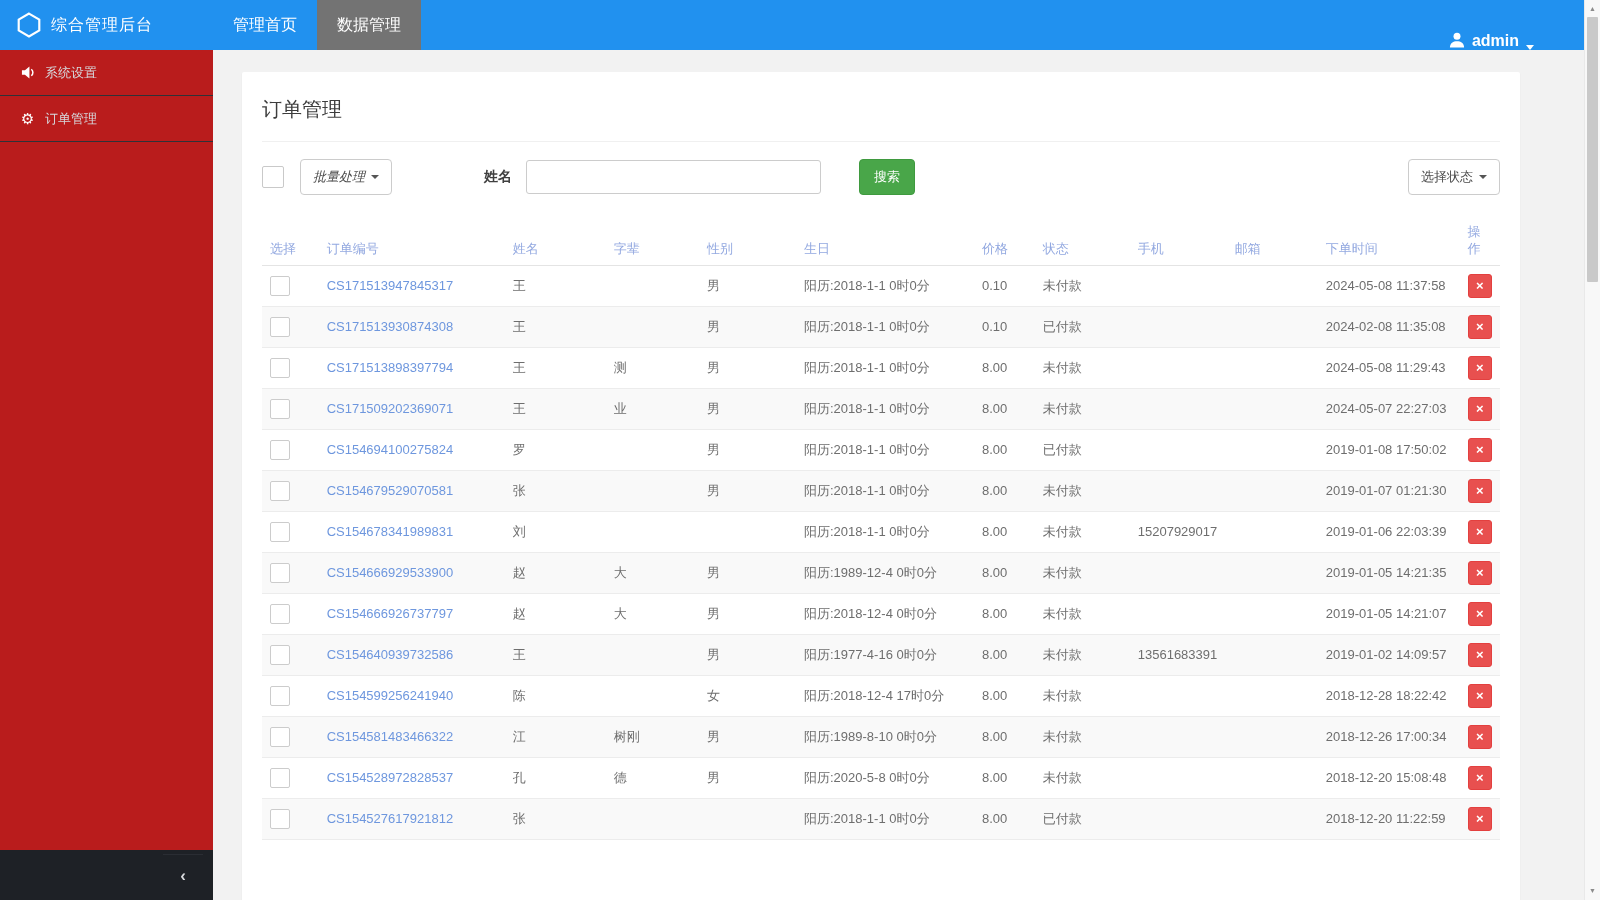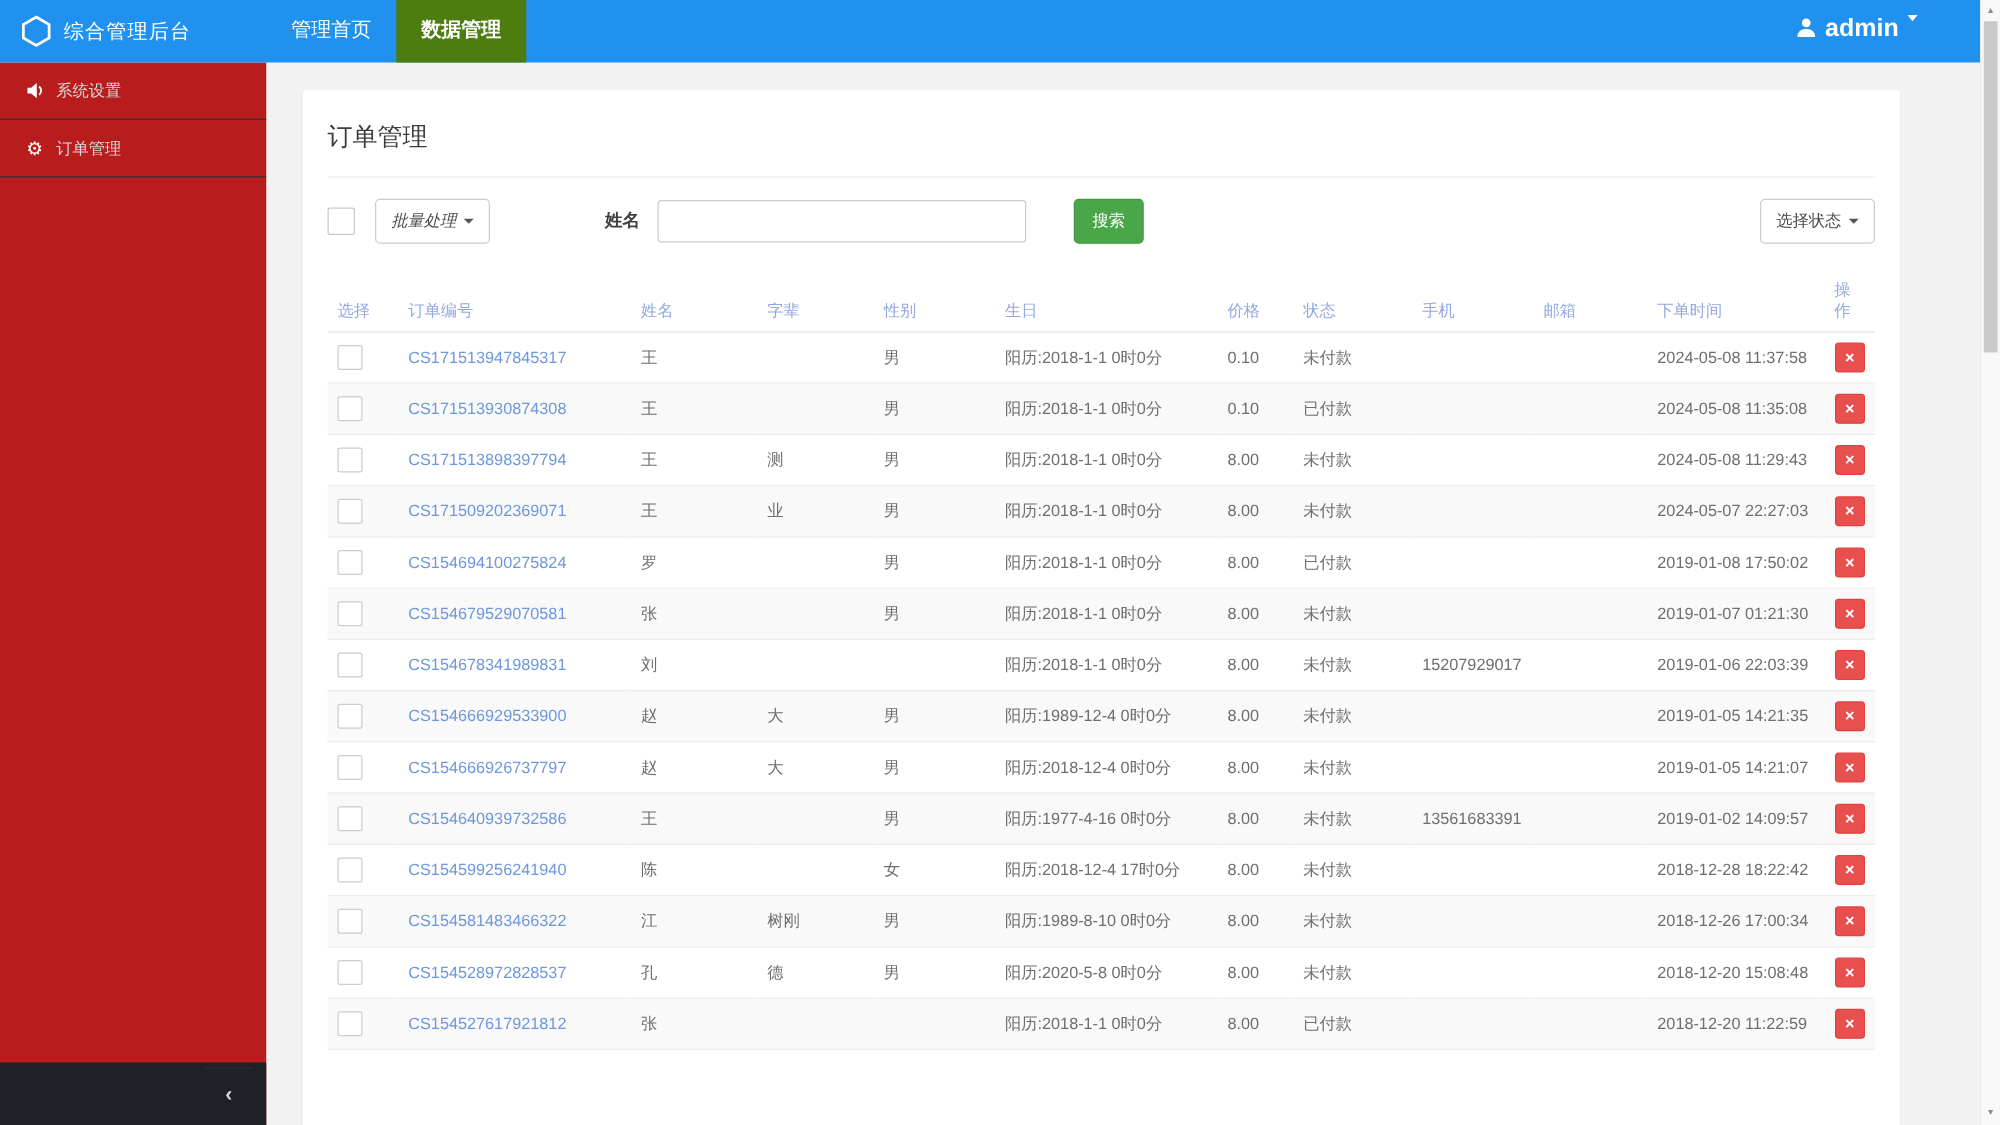--- a/index.html
+++ b/index.html
@@ -7,22 +7,22 @@
   body { font-family:"Liberation Sans","DejaVu Sans",sans-serif; background:#f2f2f2; color:#444; }
   .viewport { position:relative; width:1600px; height:900px; overflow:hidden; }
 
   
   .navbar { position:absolute; top:0; left:0; width:1600px; height:50px; background:#2191ef; display:flex; align-items:stretch; z-index:5; }
   .brand { width:213px; display:flex; align-items:center; padding-left:16px; color:#fff; }
   .brand-icon { display:inline-flex; margin-right:9px; }
   .brand-text { font-size:16px; letter-spacing:1px; }
   .nav-tabs { display:flex; }
   .nav-tab { color:#fff; font-size:16px; line-height:50px; padding:0 20px; text-decoration:none; cursor:pointer; }
-  .nav-tab.active { background:#4d7c0f;font-weight:bold; }
-  .user { margin-left:auto; margin-right:66px; display:flex; align-items:flex-start; color:#fff; font-size:20px; font-weight:bold; cursor:pointer;margin-top:12px; }
+  .nav-tab.active { background:#737373; }
+  .user { margin-left:auto; margin-right:66px; display:flex; align-items:flex-end; color:#fff; font-size:16px; font-weight:bold; cursor:pointer; }
   .user-icon { display:inline-flex; margin-right:5px; }
   .caret { display:inline-block; width:0; height:0; border-left:4px solid transparent; border-right:4px solid transparent; border-top:5px solid #fff; margin-left:7px; }
 
   
   .sidebar { position:absolute; top:50px; left:0; bottom:0; width:213px; background:#b91c1c; }
   .side-item { height:46px; display:flex; align-items:center; padding-left:21px; color:#d6d9dd; font-size:13px; border-bottom:1px solid #2f3238; cursor:pointer; }
   .side-icon { width:24px; display:inline-flex; color:#fff; font-size:15px; }
   .sidebar-footer { position:absolute; bottom:0; left:0; width:213px; height:50px; background:#1e2126; }
   .collapse-btn { position:absolute; right:10px; top:4px; width:40px; height:42px; display:flex; align-items:center; justify-content:center; color:#d8dadd; font-size:17px; font-weight:bold; cursor:pointer; border-top:1px solid #2a2d33; }
 
@@ -179,21 +179,21 @@
               <td class="col-select"><span class="cbx"></span></td>
               <td class="col-order_no"><a href="#">CS171513930874308</a></td>
               <td class="col-name">王</td>
               <td class="col-zibei"></td>
               <td class="col-gender">男</td>
               <td class="col-birthday">阳历:2018-1-1 0时0分</td>
               <td class="col-price">0.10</td>
               <td class="col-status">已付款</td>
               <td class="col-phone"></td>
               <td class="col-email"></td>
-              <td class="col-time">2024-05-08 11:35:08</td>
+              <td class="col-time">2024-02-08 11:35:08</td>
               <td class="col-op"><button class="del-btn"><span>×</span></button></td>
             </tr>
             <tr>
               <td class="col-select"><span class="cbx"></span></td>
               <td class="col-order_no"><a href="#">CS171513898397794</a></td>
               <td class="col-name">王</td>
               <td class="col-zibei">测</td>
               <td class="col-gender">男</td>
               <td class="col-birthday">阳历:2018-1-1 0时0分</td>
               <td class="col-price">8.00</td>

